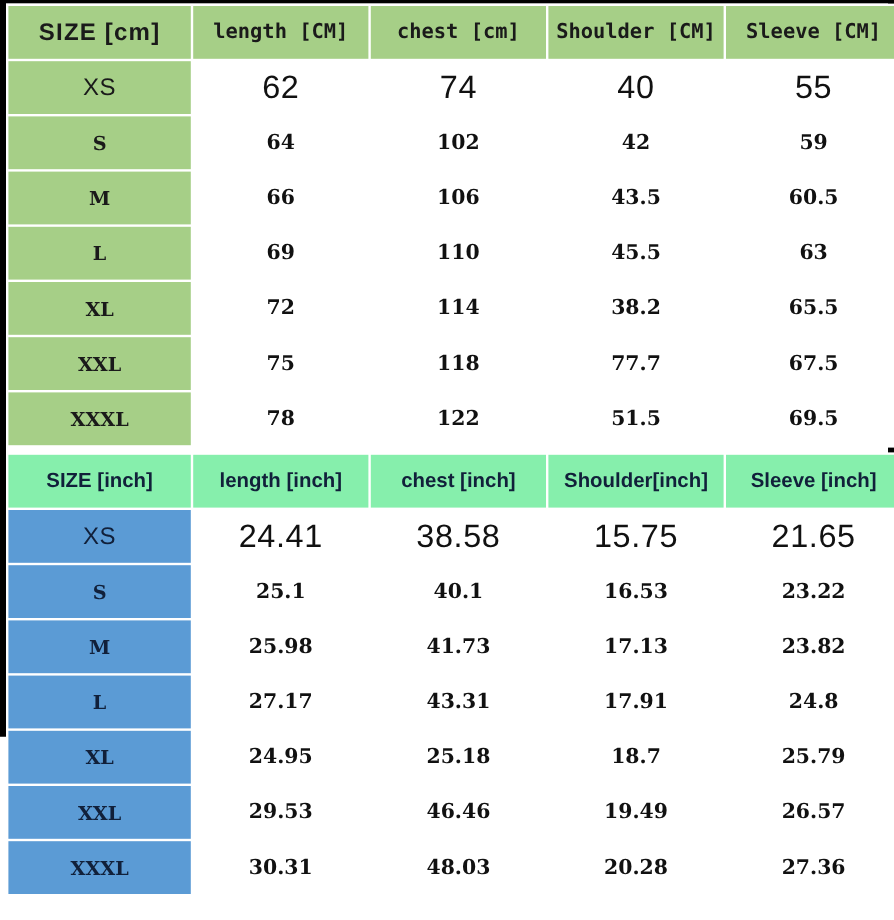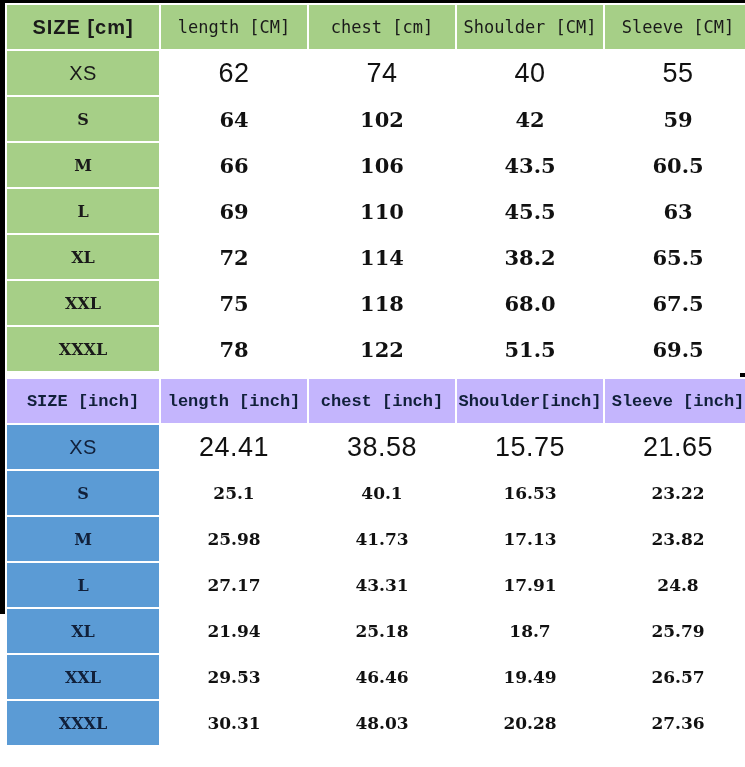--- a/index.html
+++ b/index.html
@@ -48,21 +48,21 @@
   col.c-size { width: 152px; }
   col.c-data { width: 146px; }
 
   
   .cm-head td {
     background: #a6cf87;
     height: 44px;
     color: #1a1a1a;
     font-family: "DejaVu Sans Mono", monospace;
     font-size: 17px;
-    font-weight: normal;
+    font-weight: bold;
     letter-spacing: 0px;
   }
   .cm-head td.size-head {
     font-family: "Liberation Sans", sans-serif;
     font-size: 20px;
     font-weight: bold;
     letter-spacing: 1px;
   }
   .cm-row td.lbl {
     background: #a6cf87;
@@ -70,30 +70,30 @@
     color: #1a1a1a;
     font-family: "DejaVu Serif", serif;
     font-size: 16px;
     font-weight: bold;
   }
   .cm-row td.val {
     background: #ffffff;
     height: 44px;
     color: #111111;
     font-family: "DejaVu Serif", serif;
-    font-size: 21px;
+    font-size: 17px;
     font-weight: bold;
   }
 
   
   .in-head td {
-    background: #c4b5fd;
+    background: #86efac;
     height: 44px;
     color: #11203a;
-    font-family: Liberation Mono, monospace;
+    font-family: Liberation Sans, sans-serif;
     font-size: 17px;
     font-weight: bold;
   }
   .in-row td.lbl {
     background: #5b9bd5;
     height: 44px;
     color: #11203a;
     font-family: "DejaVu Serif", serif;
     font-size: 16px;
     font-weight: bold;
@@ -184,21 +184,21 @@
           <td class="lbl">XL</td>
           <td class="val">72</td>
           <td class="val">114</td>
           <td class="val">38.2</td>
           <td class="val">65.5</td>
         </tr>
         <tr class="cm-row">
           <td class="lbl">XXL</td>
           <td class="val">75</td>
           <td class="val">118</td>
-          <td class="val">68.0</td>
+          <td class="val">77.7</td>
           <td class="val">67.5</td>
         </tr>
         <tr class="cm-row">
           <td class="lbl">XXXL</td>
           <td class="val">78</td>
           <td class="val">122</td>
           <td class="val">51.5</td>
           <td class="val">69.5</td>
         </tr>
       </tbody>
@@ -248,21 +248,21 @@
         </tr>
         <tr class="in-row">
           <td class="lbl">L</td>
           <td class="val">27.17</td>
           <td class="val">43.31</td>
           <td class="val">17.91</td>
           <td class="val">24.8</td>
         </tr>
         <tr class="in-row">
           <td class="lbl">XL</td>
-          <td class="val">21.94</td>
+          <td class="val">24.95</td>
           <td class="val">25.18</td>
           <td class="val">18.7</td>
           <td class="val">25.79</td>
         </tr>
         <tr class="in-row">
           <td class="lbl">XXL</td>
           <td class="val">29.53</td>
           <td class="val">46.46</td>
           <td class="val">19.49</td>
           <td class="val">26.57</td>

